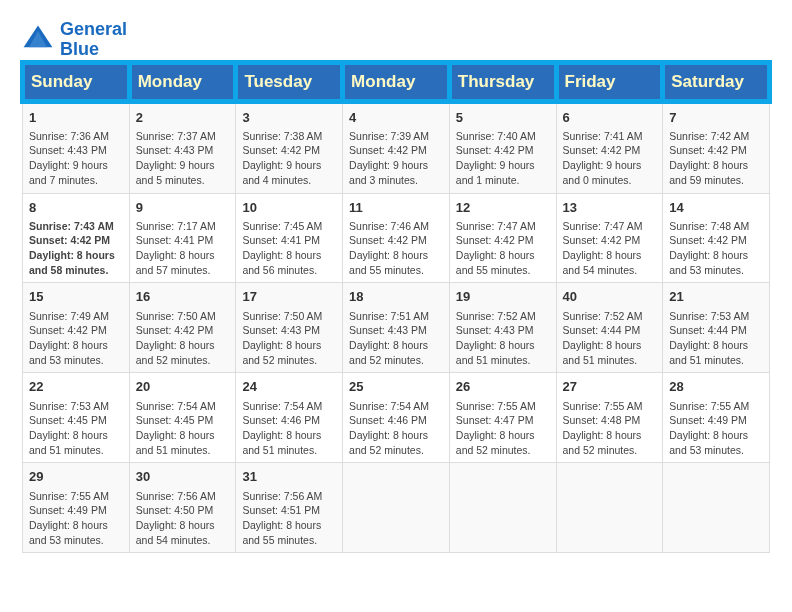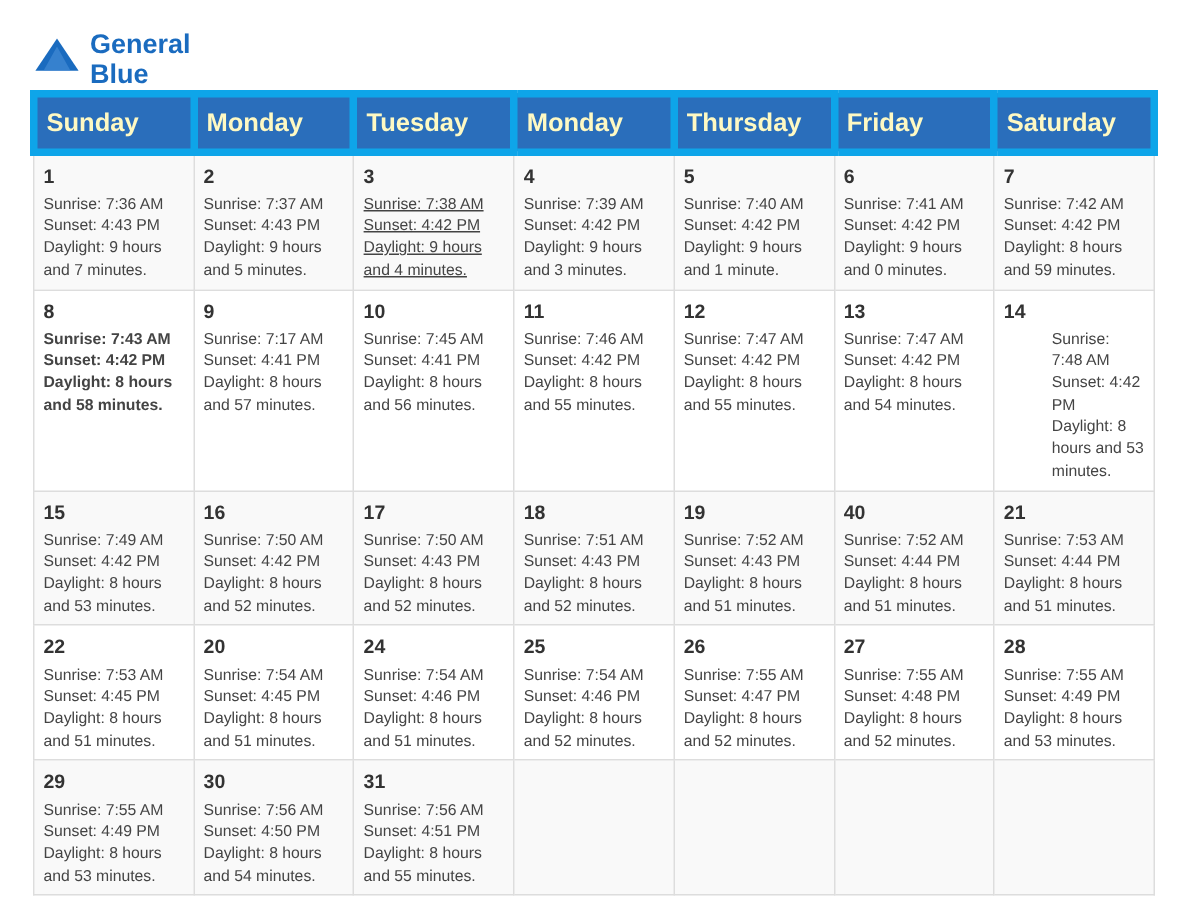--- a/index.html
+++ b/index.html
@@ -124,21 +124,21 @@
 Daylight: 9 hours and 7 minutes.</div>
         </td>
         <td>
           <span class="day-num">2</span>
           <div class="day-info" style="white-space: pre-line;">Sunrise: 7:37 AM
 Sunset: 4:43 PM
 Daylight: 9 hours and 5 minutes.</div>
         </td>
         <td>
           <span class="day-num">3</span>
-          <div class="day-info" style="white-space: pre-line; text-decoration: underline;">Sunrise: 7:38 AM
+          <div class="day-info" style="white-space: pre-line;">Sunrise: 7:38 AM
 Sunset: 4:42 PM
 Daylight: 9 hours and 4 minutes.</div>
         </td>
         <td>
           <span class="day-num">4</span>
           <div class="day-info" style="white-space: pre-line;">Sunrise: 7:39 AM
 Sunset: 4:42 PM
 Daylight: 9 hours and 3 minutes.</div>
         </td>
         <td>
@@ -192,21 +192,21 @@
 Daylight: 8 hours and 55 minutes.</div>
         </td>
         <td>
           <span class="day-num">13</span>
           <div class="day-info" style="white-space: pre-line;">Sunrise: 7:47 AM
 Sunset: 4:42 PM
 Daylight: 8 hours and 54 minutes.</div>
         </td>
         <td>
           <span class="day-num">14</span>
-          <div class="day-info" style="white-space: pre-line; margin-left: 32px;">Sunrise: 7:48 AM
+          <div class="day-info" style="white-space: pre-line;">Sunrise: 7:48 AM
 Sunset: 4:42 PM
 Daylight: 8 hours and 53 minutes.</div>
         </td>
       </tr>
       <tr>
         <td>
           <span class="day-num">15</span>
           <div class="day-info" style="white-space: pre-line;">Sunrise: 7:49 AM
 Sunset: 4:42 PM
 Daylight: 8 hours and 53 minutes.</div>

